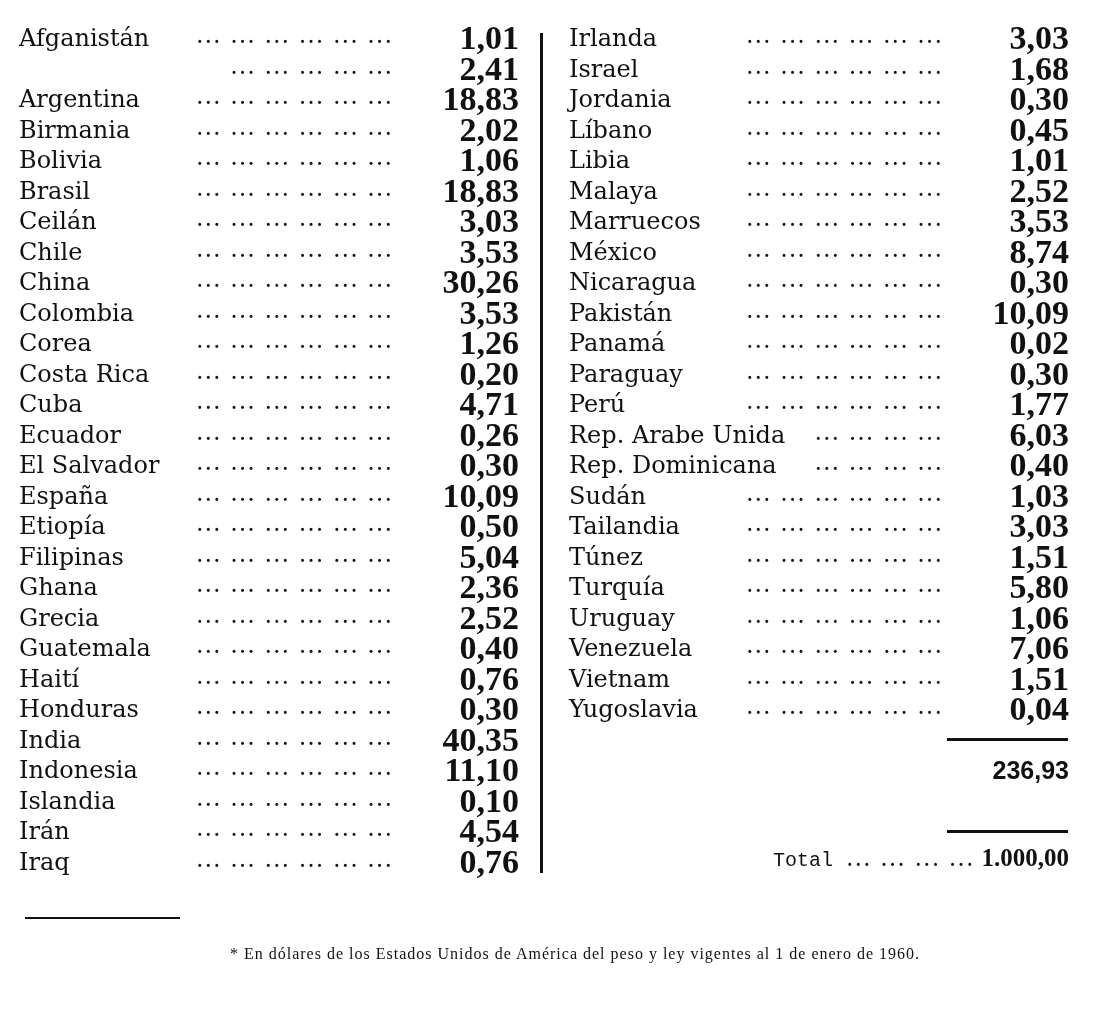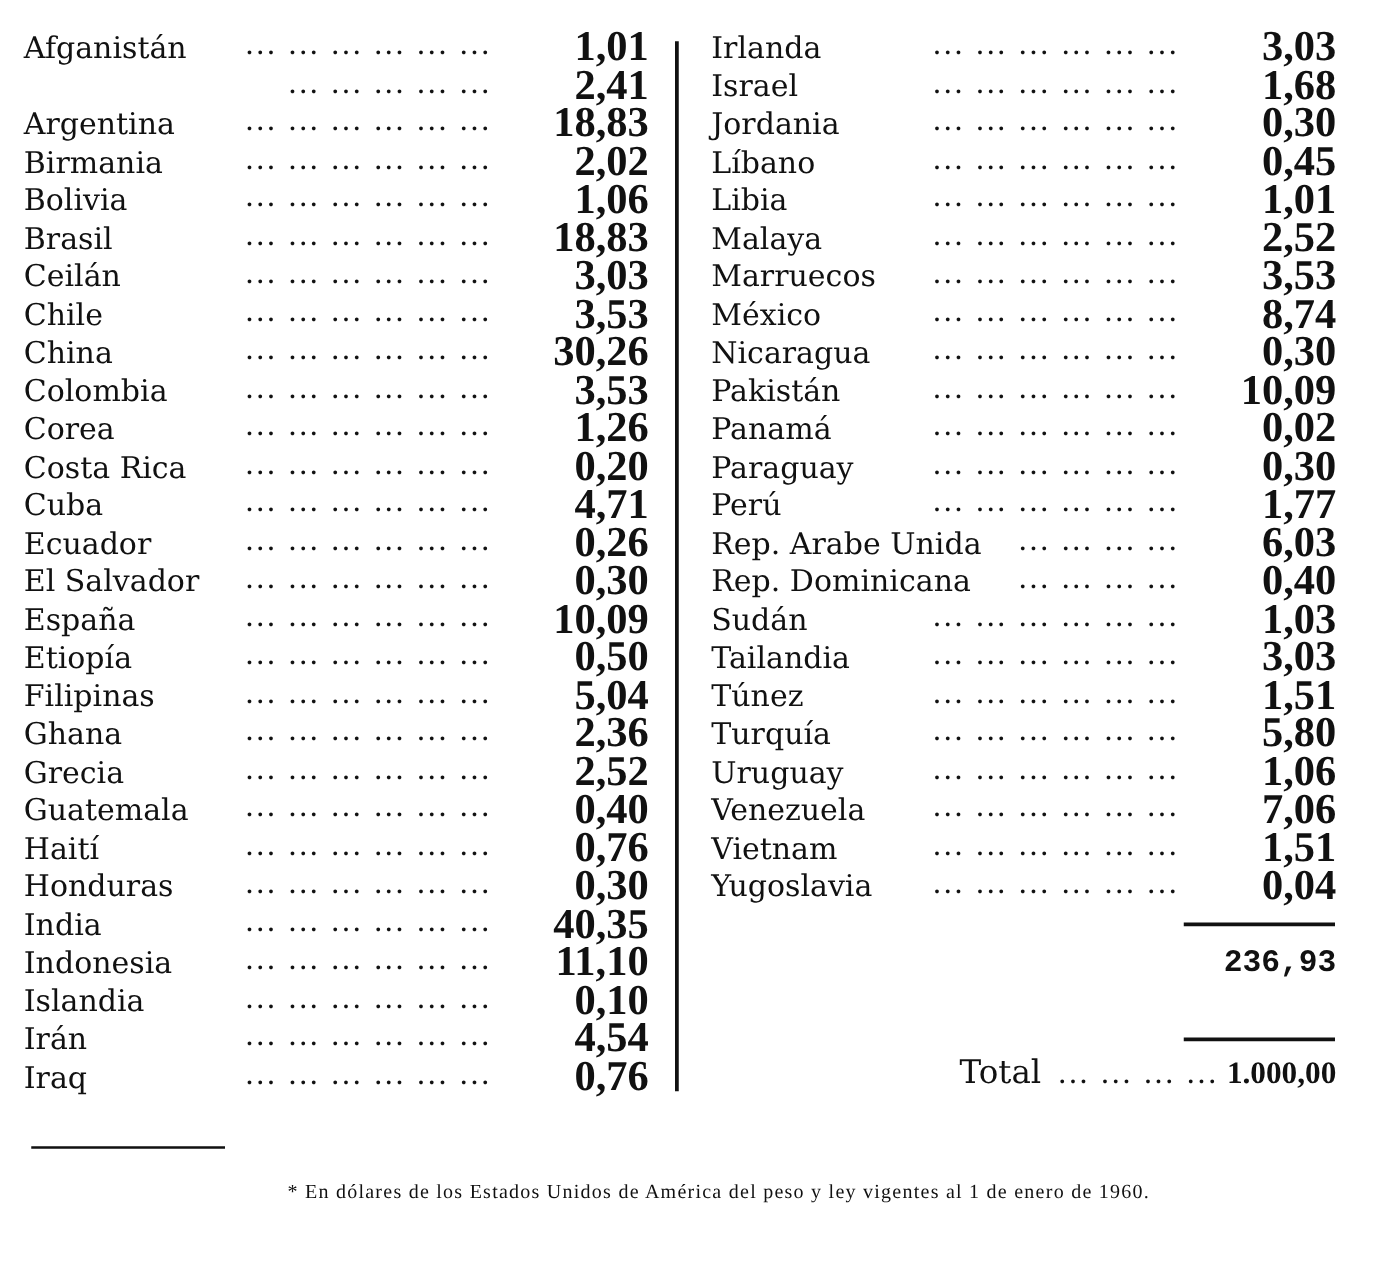--- a/index.html
+++ b/index.html
@@ -9,23 +9,23 @@
   .col.left{left:19px;width:500px;text-align:center;}
   .col.right{left:569px;width:500px;}
   .row{position:relative;height:30.5px;line-height:30.5px;font-size:24px;white-space:nowrap;}
   .row .name{position:absolute;left:0;top:0;}
   .row .dots{position:absolute;top:0;letter-spacing:3px;font-size:16px;font-weight:bold;}
   .row .val{position:absolute;right:0;top:0;font-weight:bold;font-family:"Liberation Serif","DejaVu Serif",serif;font-size:34px;}
   .col.left .row .dots{right:125px;}
   .col.right .row .dots{right:125px;}
   .vrule{position:absolute;left:540px;top:33px;width:3px;height:840px;background:#111;}
   .sumrule{position:absolute;left:947px;width:121px;height:3px;background:#111;}
-  .subtotal{position:absolute;right:38px;top:756px;font-size:25px;font-weight:bold;font-family:Liberation Mono, monospace;}
+  .subtotal{position:absolute;right:38px;top:756px;font-size:25px;font-weight:bold;font-family:Liberation Sans, sans-serif;}
   .total{position:absolute;right:38px;top:843px;font-size:25px;white-space:nowrap;}
-  .total .tlabel{font-size:26px;}
+  .total .tlabel{font-size:20px;font-family:Liberation Mono, monospace;}
   .total .tdots{font-weight:bold;letter-spacing:3px;font-size:16px;margin:0 6px 0 14px;}
   .total .tval{font-weight:bold;font-family:"Liberation Serif",serif;}
   .fnrule{position:absolute;left:25px;top:917px;width:155px;height:2px;background:#111;}
   .footnote{position:absolute;left:25px;top:940px;width:1050px;font-size:16px;line-height:28px;
             font-family:"Liberation Serif","DejaVu Serif",serif;letter-spacing:1px;text-align:center;}
   .footnote .indent{display:inline-block;width:50px;}
 </style>
 </head>
 <body>
 

